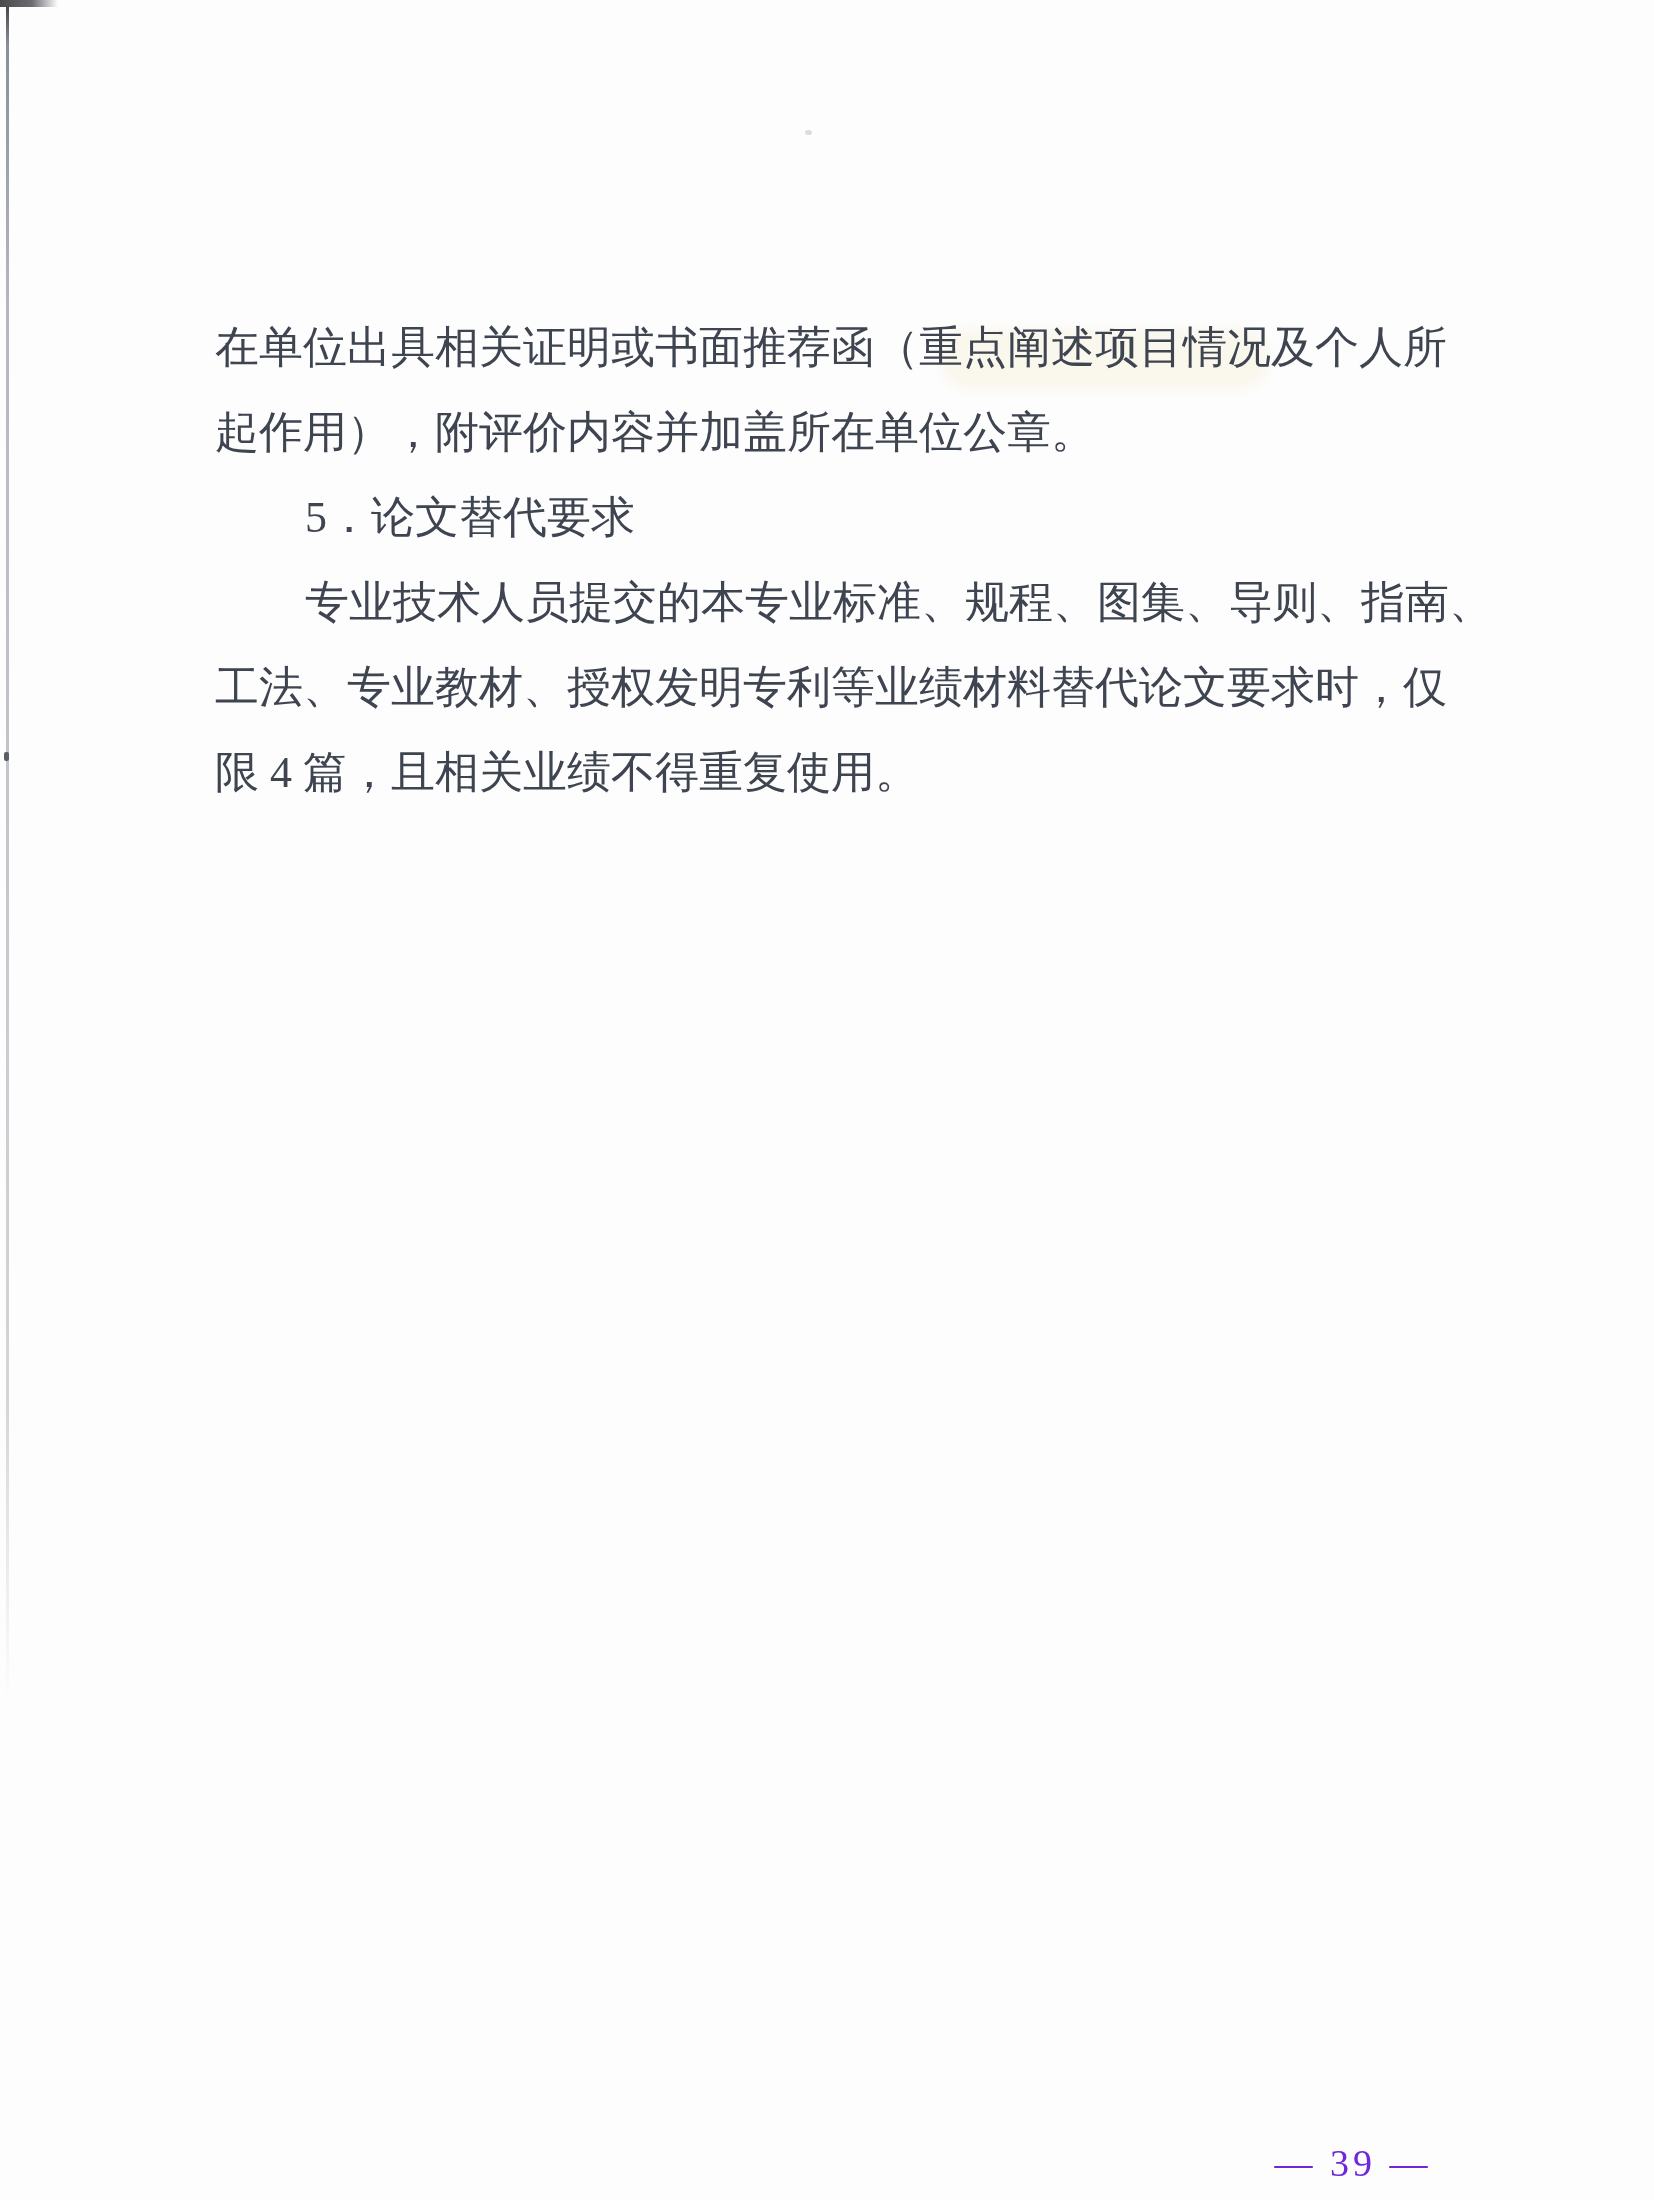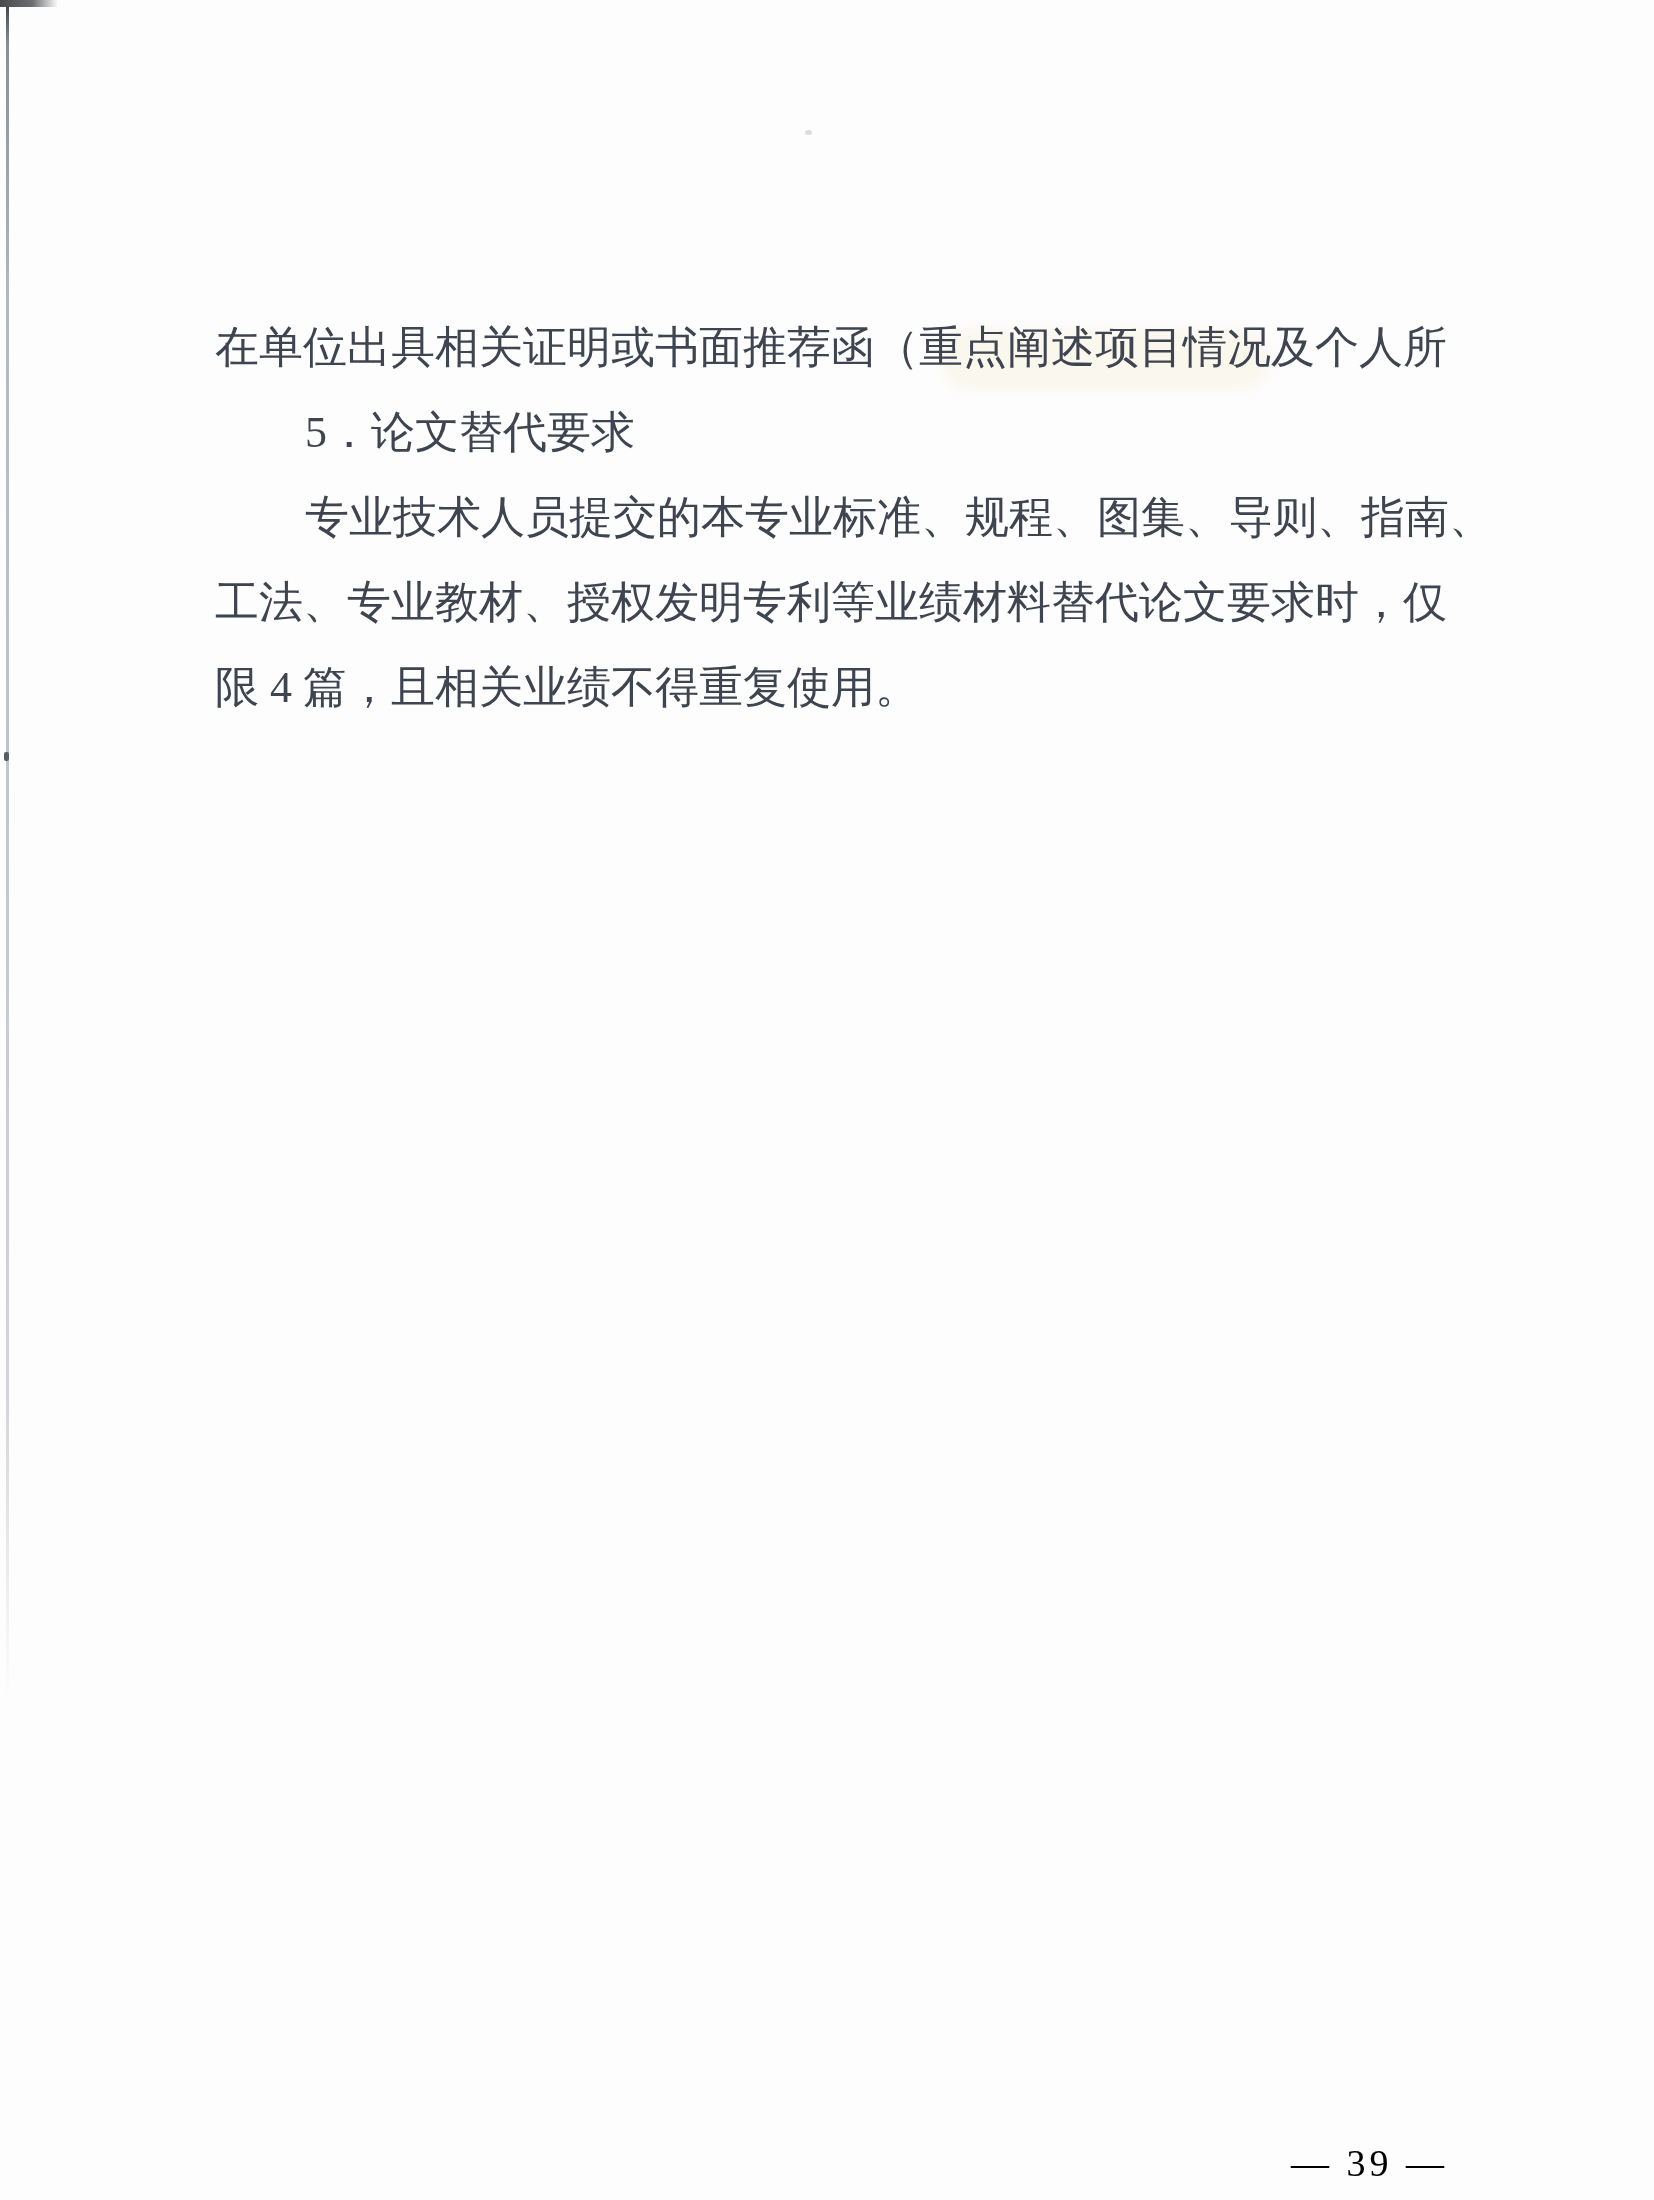--- a/index.html
+++ b/index.html
@@ -94,24 +94,24 @@
     text-indent: 0;
     padding-left: 90px;
   }
   .page-number {
     position: absolute;
     left: 1258px;
     top: 2138px;
     width: 190px;
     height: 50px;
     line-height: 50px;
-    text-align: right;
+    text-align: center;
     font-size: 38px;
     letter-spacing: 4px;
-    color: #000000;
+    color: #6d28d9;
   }
 </style>
 </head>
 <body>
 
 <div class="page">
 
   <div class="edge-line"></div>
   <div class="corner-mark"></div>
   <div class="edge-speck"></div>
@@ -142,20 +142,21 @@
         <span>述</span>
         <span>项</span>
         <span>目</span>
         <span>情</span>
         <span>况</span>
         <span>及</span>
         <span>个</span>
         <span>人</span>
         <span>所</span>
       </p>
+    <p class="line">起作用），附评价内容并加盖所在单位公章。</p>
     <p class="line indent">5．论文替代要求</p>
     <p class="line fill indent">
         <span>专</span>
         <span>业</span>
         <span>技</span>
         <span>术</span>
         <span>人</span>
         <span>员</span>
         <span>提</span>
         <span>交</span>

